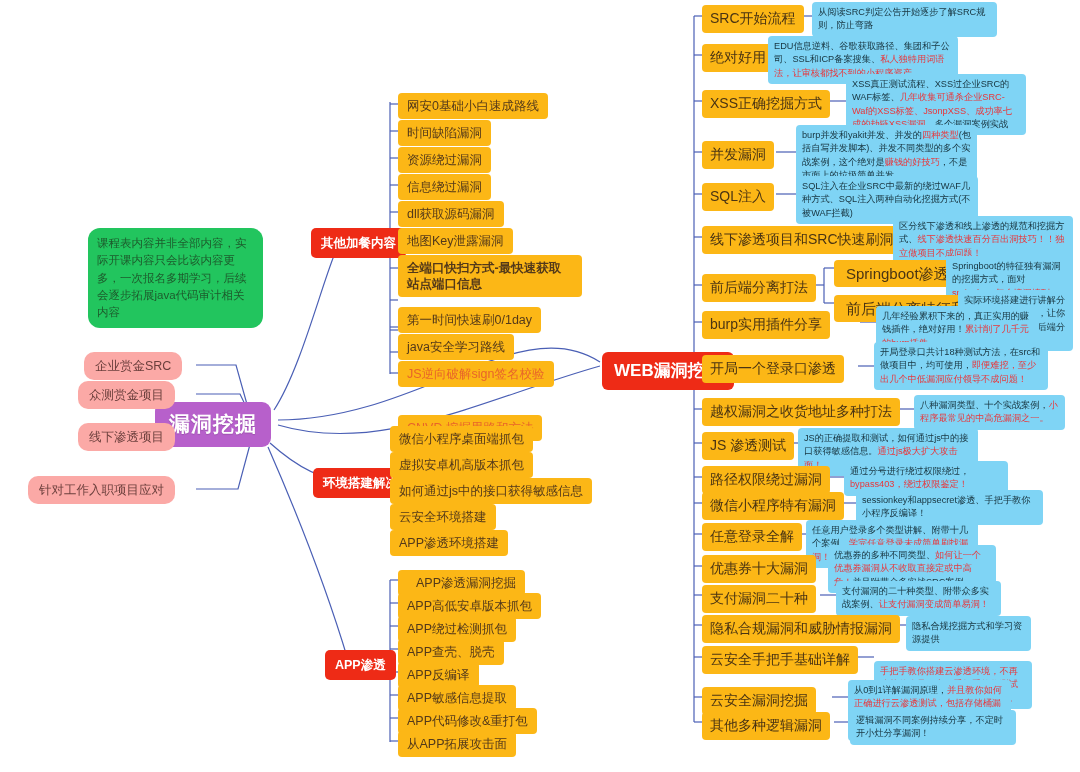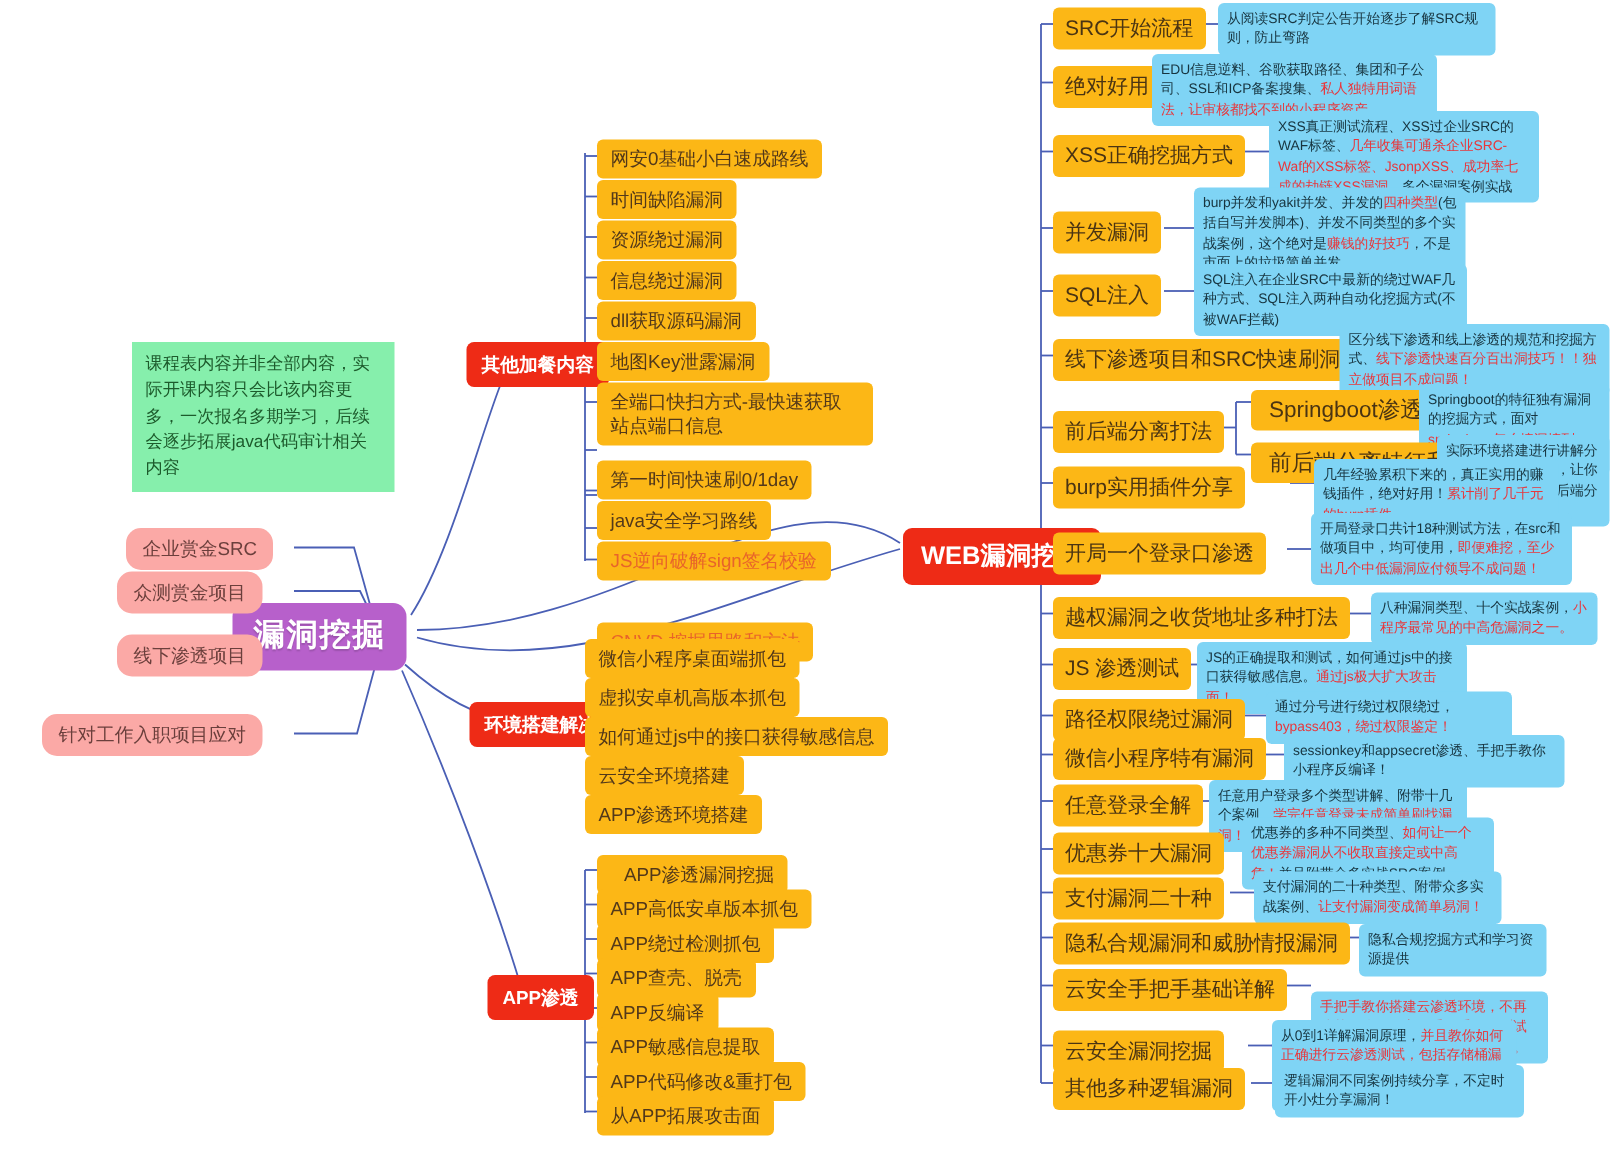--- a/index.html
+++ b/index.html
@@ -83,25 +83,25 @@
     color:#17343f;
     font-size:9.2px;
     padding:4px 6px;
     border-radius:4px;
     line-height:1.45;
   }
   .blue .rd{color:#e8373c;}
 
   
   .green{
-    background:#86efac;
+    background:#22c55e;
     color:#1d5b2c;
     font-size:11.5px;
     padding:7px 9px;
-    border-radius:0;
+    border-radius:12px;
     line-height:1.5;
   }
 </style>
 </head>
 <body>
 
 <div id="canvas">
 
   <svg class="links" viewBox="0 0 1080 772">
     <g fill="none" stroke="#4a5fb5" stroke-width="1.2">
@@ -218,21 +218,21 @@
   <div class="node pink" style="left:28px;top:476px;text-align:center;">针对工作入职项目应对</div>
 
   <div class="node red" style="left:311px;top:228px;">其他加餐内容</div>
 
   <div class="node yellow nowrap" style="left:398px;top:93px;">网安0基础小白速成路线</div>
   <div class="node yellow nowrap" style="left:398px;top:120px;">时间缺陷漏洞</div>
   <div class="node yellow nowrap" style="left:398px;top:147px;">资源绕过漏洞</div>
   <div class="node yellow nowrap" style="left:398px;top:174px;">信息绕过漏洞</div>
   <div class="node yellow nowrap" style="left:398px;top:201px;">dll获取源码漏洞</div>
   <div class="node yellow nowrap" style="left:398px;top:228px;">地图Key泄露漏洞</div>
-  <div class="node yellow" style="left:398px;top:255px;width:184px;">全端口快扫方式-最快速获取站点端口信息</div>
+  <div class="node yellow" style="left:398px;top:255px;width:184px;font-weight:bold;">全端口快扫方式-最快速获取站点端口信息</div>
   <div class="node yellow nowrap" style="left:398px;top:307px;">第一时间快速刷0/1day</div>
   <div class="node yellow nowrap" style="left:398px;top:334px;">java安全学习路线</div>
   <div class="node yellow nowrap hl" style="left:398px;top:361px;">JS逆向破解sign签名校验</div>
   <div class="node yellow nowrap hl" style="left:398px;top:415px;">CNVD 挖掘思路和方法</div>
 
   <div class="node red" style="left:313px;top:468px;">环境搭建解决</div>
 
   <div class="node yellow nowrap" style="left:390px;top:426px;">微信小程序桌面端抓包</div>
   <div class="node yellow nowrap" style="left:390px;top:452px;">虚拟安卓机高版本抓包</div>
   <div class="node yellow nowrap" style="left:390px;top:478px;">如何通过js中的接口获得敏感信息</div>

